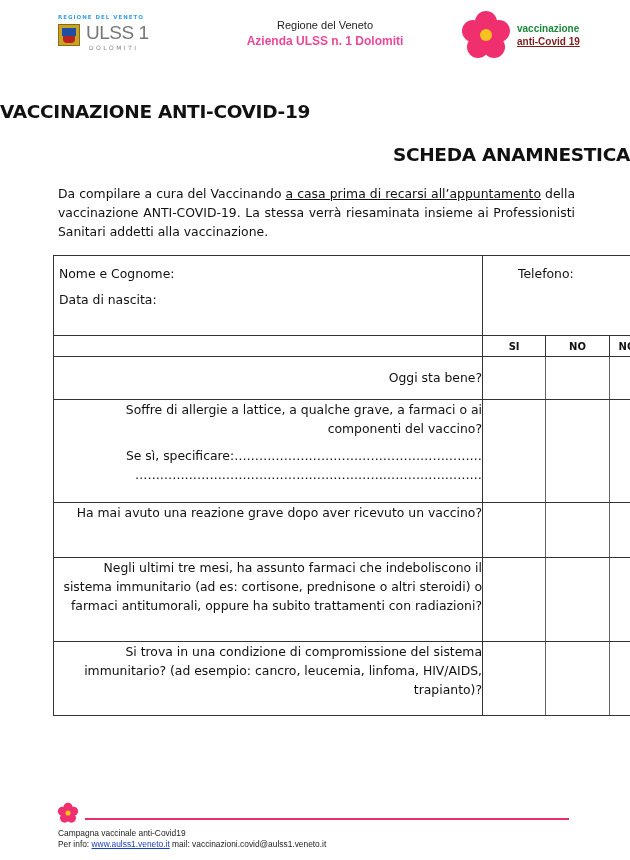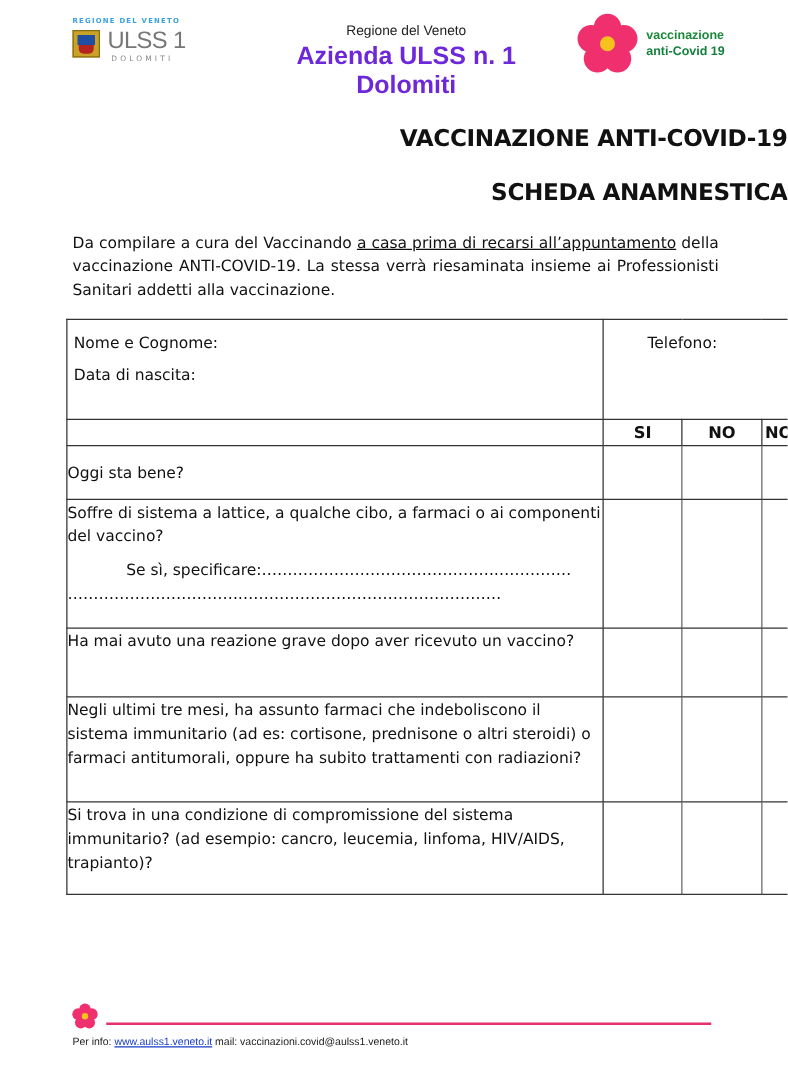--- a/index.html
+++ b/index.html
@@ -9,41 +9,41 @@
   .ulss-logo { position: absolute; left: 56px; top: 14px; width: 96px; height: 40px; }
   .ulss-region { position: absolute; left: 2px; top: 0; font-size: 5.5px; font-weight: bold; color: #3aa0e0; letter-spacing: 1px; white-space: nowrap; font-family: "DejaVu Sans", sans-serif; }
   .ulss-crest { position: absolute; left: 2px; top: 10px; width: 22px; height: 22px; background: #c9a227; border: 1px solid #8a6d10; box-sizing: border-box; }
   .ulss-crest::before { content: ""; position: absolute; left: 3px; top: 3px; width: 14px; height: 8px; background: #1e4fa0; }
   .ulss-crest::after { content: ""; position: absolute; left: 4px; top: 11px; width: 12px; height: 7px; background: #b4231d; border-radius: 0 0 4px 4px; }
   .ulss-name { position: absolute; left: 30px; top: 8px; font-family: "Liberation Sans Narrow", "Liberation Sans", sans-serif; font-size: 19px; color: #777; letter-spacing: -0.5px; }
   .ulss-sub { position: absolute; left: 33px; top: 30px; font-size: 6px; color: #888; letter-spacing: 2.5px; }
 
   .hdr-center { position: absolute; left: 200px; top: 19px; width: 250px; text-align: center; }
   .hdr-region { font-family: "Liberation Sans", sans-serif; font-size: 11px; color: #222; }
-  .hdr-azienda { font-family: "Liberation Sans", sans-serif; font-size: 20px; font-weight: bold; color: #6d28d9; margin-top: 3px; }
+  .hdr-azienda { font-family: "Liberation Sans", sans-serif; font-size: 12px; font-weight: bold; color: #ec4899; margin-top: 3px; }
 
   .vax-logo { position: absolute; left: 460px; top: 10px; width: 165px; height: 55px; }
   .vax-flower { position: absolute; left: 0; top: 0; width: 52px; height: 50px; }
   .vax-text { position: absolute; left: 57px; top: 12px; font-family: "Liberation Sans", sans-serif; font-weight: bold; font-size: 10px; line-height: 13px; }
   .vax-t1 { color: #1a8a3a; }
-  .vax-t2 { color: #15803d; }
+  .vax-t2 { color: #7f1d1d; text-decoration: underline; }
 
-  .title1 { position: absolute; top: 101px; left: 0; width: 630px; text-align: right; font-family: "DejaVu Sans", sans-serif; font-weight: bold; font-size: 18.5px; letter-spacing: -0.3px; }
+  .title1 { position: absolute; top: 101px; left: 0; width: 630px; text-align: left; font-family: "DejaVu Sans", sans-serif; font-weight: bold; font-size: 18.5px; letter-spacing: -0.3px; }
   .title2 { position: absolute; top: 144px; left: 0; width: 630px; text-align: right; font-family: "DejaVu Sans", sans-serif; font-weight: bold; font-size: 18.5px; letter-spacing: -0.3px; }
 
   .intro { position: absolute; left: 58px; top: 184px; width: 517px; font-size: 12.4px; line-height: 19px; text-align: justify; text-align-last: left; }
   .intro u { text-decoration: underline; }
 
   .form-table { position: absolute; left: 53px; top: 255px; width: 620px; border-collapse: collapse; table-layout: fixed; font-size: 12.4px; }
   .form-table td { border: 1.3px solid #333; padding: 0; vertical-align: top; }
   .form-table td.chk { border-left: 1px solid #666; border-right: 1px solid #666; }
   .col-q { width: 359px; }
   .col-c { width: 53px; }
-  .cell-q { padding: 9px 6px 8px 6px; line-height: 19px; }
-  .head-row td { height: 20px; vertical-align: middle; text-align: center; font-weight: bold; font-size: 13px; }
+  .cell-q { padding: 9px 6px 8px 6px; line-height: 19px; text-align: right; }
+  .head-row td { height: 20px; vertical-align: middle; text-align: center; font-weight: bold; font-size: 10px; }
   .info-cell { height: 79px; }
   .info-line { padding: 10px 0 0 5px; }
   .info-line + .info-line { padding-top: 11px; }
   .tel-line { padding: 10px 0 0 5px; margin-left: 30px; }
   .spec { margin-top: 8px; margin-left: 47px; }
   .spec-dots { letter-spacing: 0; }
 
   .footer { position: absolute; left: 57px; top: 802px; width: 520px; height: 55px; }
   .f-flower { position: absolute; left: 0; top: 0; width: 22px; height: 22px; }
   .f-line { position: absolute; left: 28px; top: 16px; width: 484px; height: 2px; background: #e6306e; }
@@ -115,21 +115,21 @@
 
   <tr style="height:43px">
     <td class="cell-q" style="padding-top:11px">Oggi sta bene?</td>
     <td class="chk"></td>
     <td class="chk"></td>
     <td class="chk"></td>
   </tr>
 
   <tr style="height:103px">
     <td class="cell-q">
-      <div>Soffre di sistema a lattice, a qualche cibo, a farmaci o ai componenti del vaccino?</div>
+      <div>Soffre di allergie a lattice, a qualche grave, a farmaci o ai componenti del vaccino?</div>
       <div class="spec"><span>Se sì, specificare:</span><span class="spec-dots">……………………………………………………</span></div>
       <div class="spec-dots" style="overflow:hidden;white-space:nowrap;">…………………………………………………………………………</div>
     </td>
     <td class="chk"></td>
     <td class="chk"></td>
     <td class="chk"></td>
   </tr>
 
   <tr style="height:55px">
     <td class="cell-q">Ha mai avuto una reazione grave dopo aver ricevuto un vaccino?</td>
@@ -161,15 +161,16 @@
       <circle cx="26" cy="12" r="11"></circle>
       <circle cx="39" cy="21" r="11"></circle>
       <circle cx="34" cy="37" r="11"></circle>
       <circle cx="18" cy="37" r="11"></circle>
       <circle cx="13" cy="21" r="11"></circle>
     </g>
     <circle cx="26" cy="25" r="6" fill="#f6c21c"></circle>
   </svg>
   <div class="f-line"></div>
   <div class="f-text">
+    <div>Campagna vaccinale anti-Covid19</div>
     <div><span>Per info: </span><span class="f-link">www.aulss1.veneto.it</span><span> mail: </span><span>vaccinazioni.covid@aulss1.veneto.it</span></div>
   </div>
 </div>
 
 </body></html>

